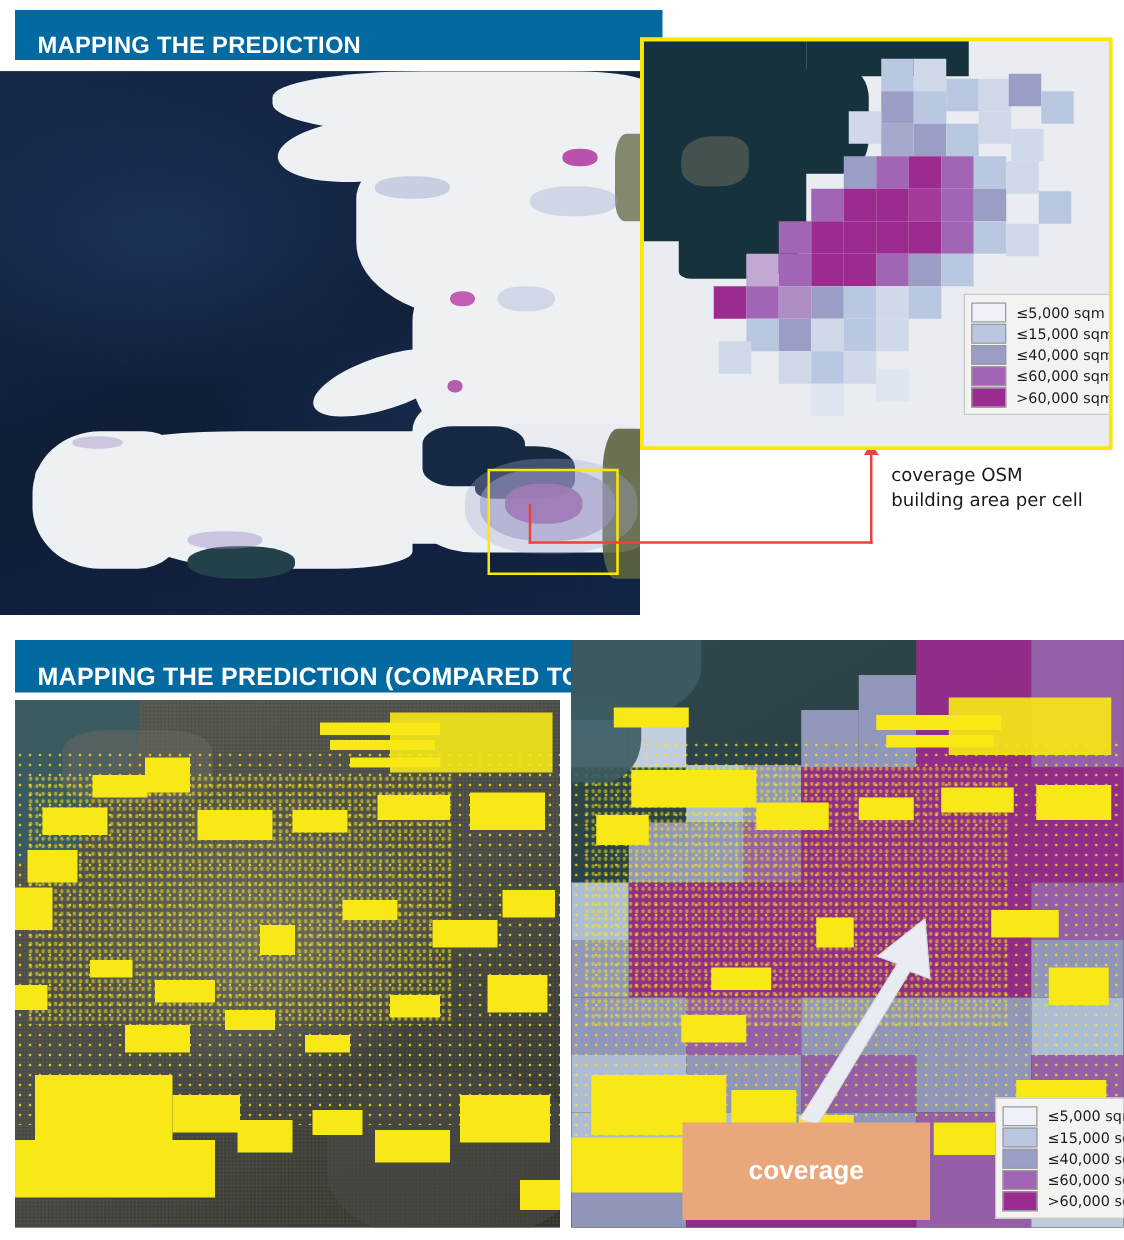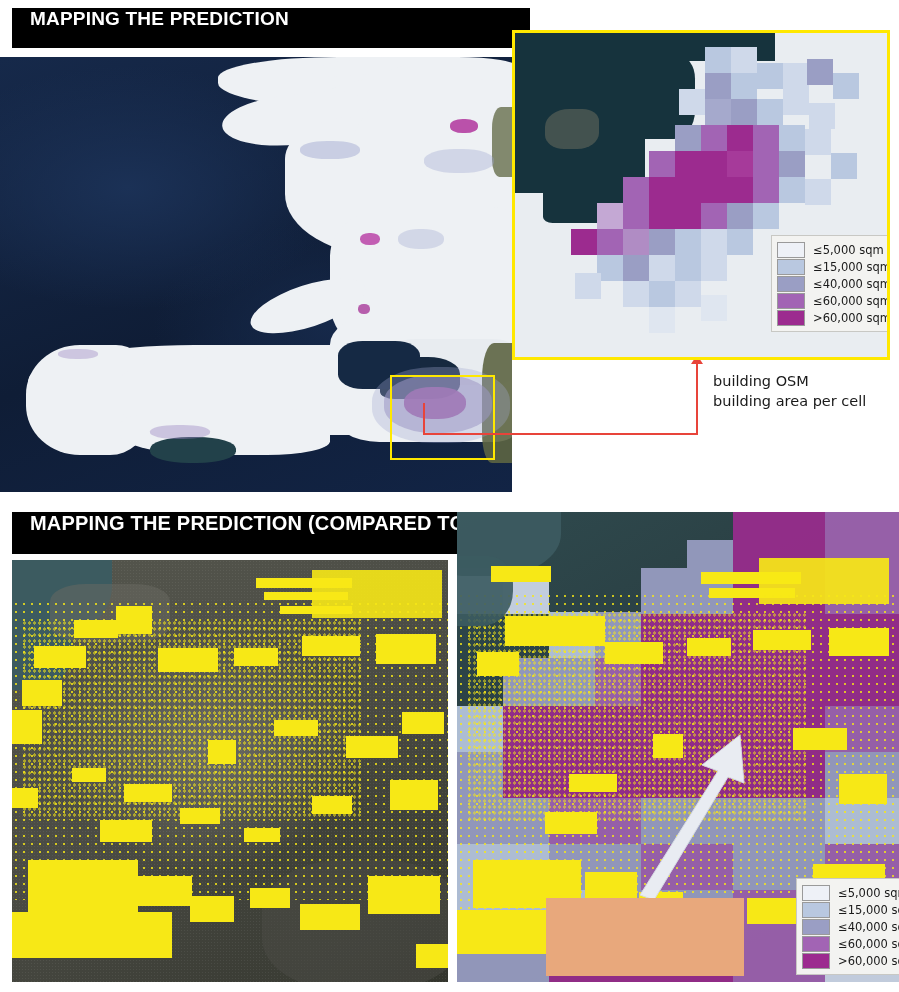--- a/index.html
+++ b/index.html
@@ -2,22 +2,22 @@
 <html><head>
 <meta charset="utf-8">
 <title>Mapping the Prediction</title>
 <style>
   html,body{margin:0;padding:0;background:#ffffff;}
   body{width:899px;height:992px;position:relative;overflow:hidden;
        font-family:"Liberation Sans","DejaVu Sans",sans-serif;}
 
   
   .panel{position:absolute;overflow:hidden;}
-  .hdr{position:absolute;background:#000000;color:#ffffff;
-       font-weight:bold;letter-spacing:.2px;display:flex;align-items:flex-start;}
+  .hdr{position:absolute;background:#0369a1;color:#ffffff;
+       font-weight:bold;letter-spacing:.2px;display:flex;align-items:flex-end;}
   .hdr span{display:block;white-space:nowrap;}
 
   
   #top-header{left:12px;top:8px;width:500px;height:40px;padding-left:18px;font-size:19px;}
   #top-map{left:0;top:57px;width:512px;height:435px;background:#10203c;}
 
   
   .ocean{position:absolute;inset:0;
     background:
       radial-gradient(ellipse 60% 40% at 25% 30%, #1b3156 0%, rgba(27,49,86,0) 70%),
@@ -220,21 +220,21 @@
       <span class="lb">≤60,000 sqm</span>
     </div>
     <div class="row">
       <span class="sw" style="background:#9c2b8f;"></span>
       <span class="lb">&gt;60,000 sqm</span>
     </div>
   </div>
 </div>
 
 <div id="annot">
-  <div>building OSM</div>
+  <div>coverage OSM</div>
   <div>building area per cell</div>
 </div>
 
 <div class="hdr" id="bot-header">
   <span>MAPPING THE PREDICTION (COMPARED TO ACTUAL OSM COVERAGE)</span>
 </div>
 
 <div class="panel" id="bot-left">
   <div style="position:absolute;inset:0;
        background:
@@ -364,20 +364,21 @@
   <div class="sea-l" style="left:-6px;top:44px;width:62px;height:70px;border-radius:0 40% 50% 0;opacity:.9;"></div>
   <div class="yel" style="left:34px;top:54px;width:60px;height:16px;"></div>
 </div>
 
 <svg id="white-arrow" viewBox="0 0 125 165" xmlns="http://www.w3.org/2000/svg">
   <polygon points="0,160 78,36 62,30 100,0 104,48 88,42 14,165" fill="#e9ecf2" stroke="#d6dae3" stroke-width="1"></polygon>
 </svg>
 
 <div id="callout">
   <div>
+    <div>coverage</div>
   </div>
 </div>
 
 <div class="legend" id="bottom-legend" style="left:796px;top:878px;width:98px;">
   <div class="row">
     <span class="sw" style="background:#eef1f7;"></span>
     <span class="lb">≤5,000 sqm</span>
   </div>
   <div class="row">
     <span class="sw" style="background:#b9c8e0;"></span>

